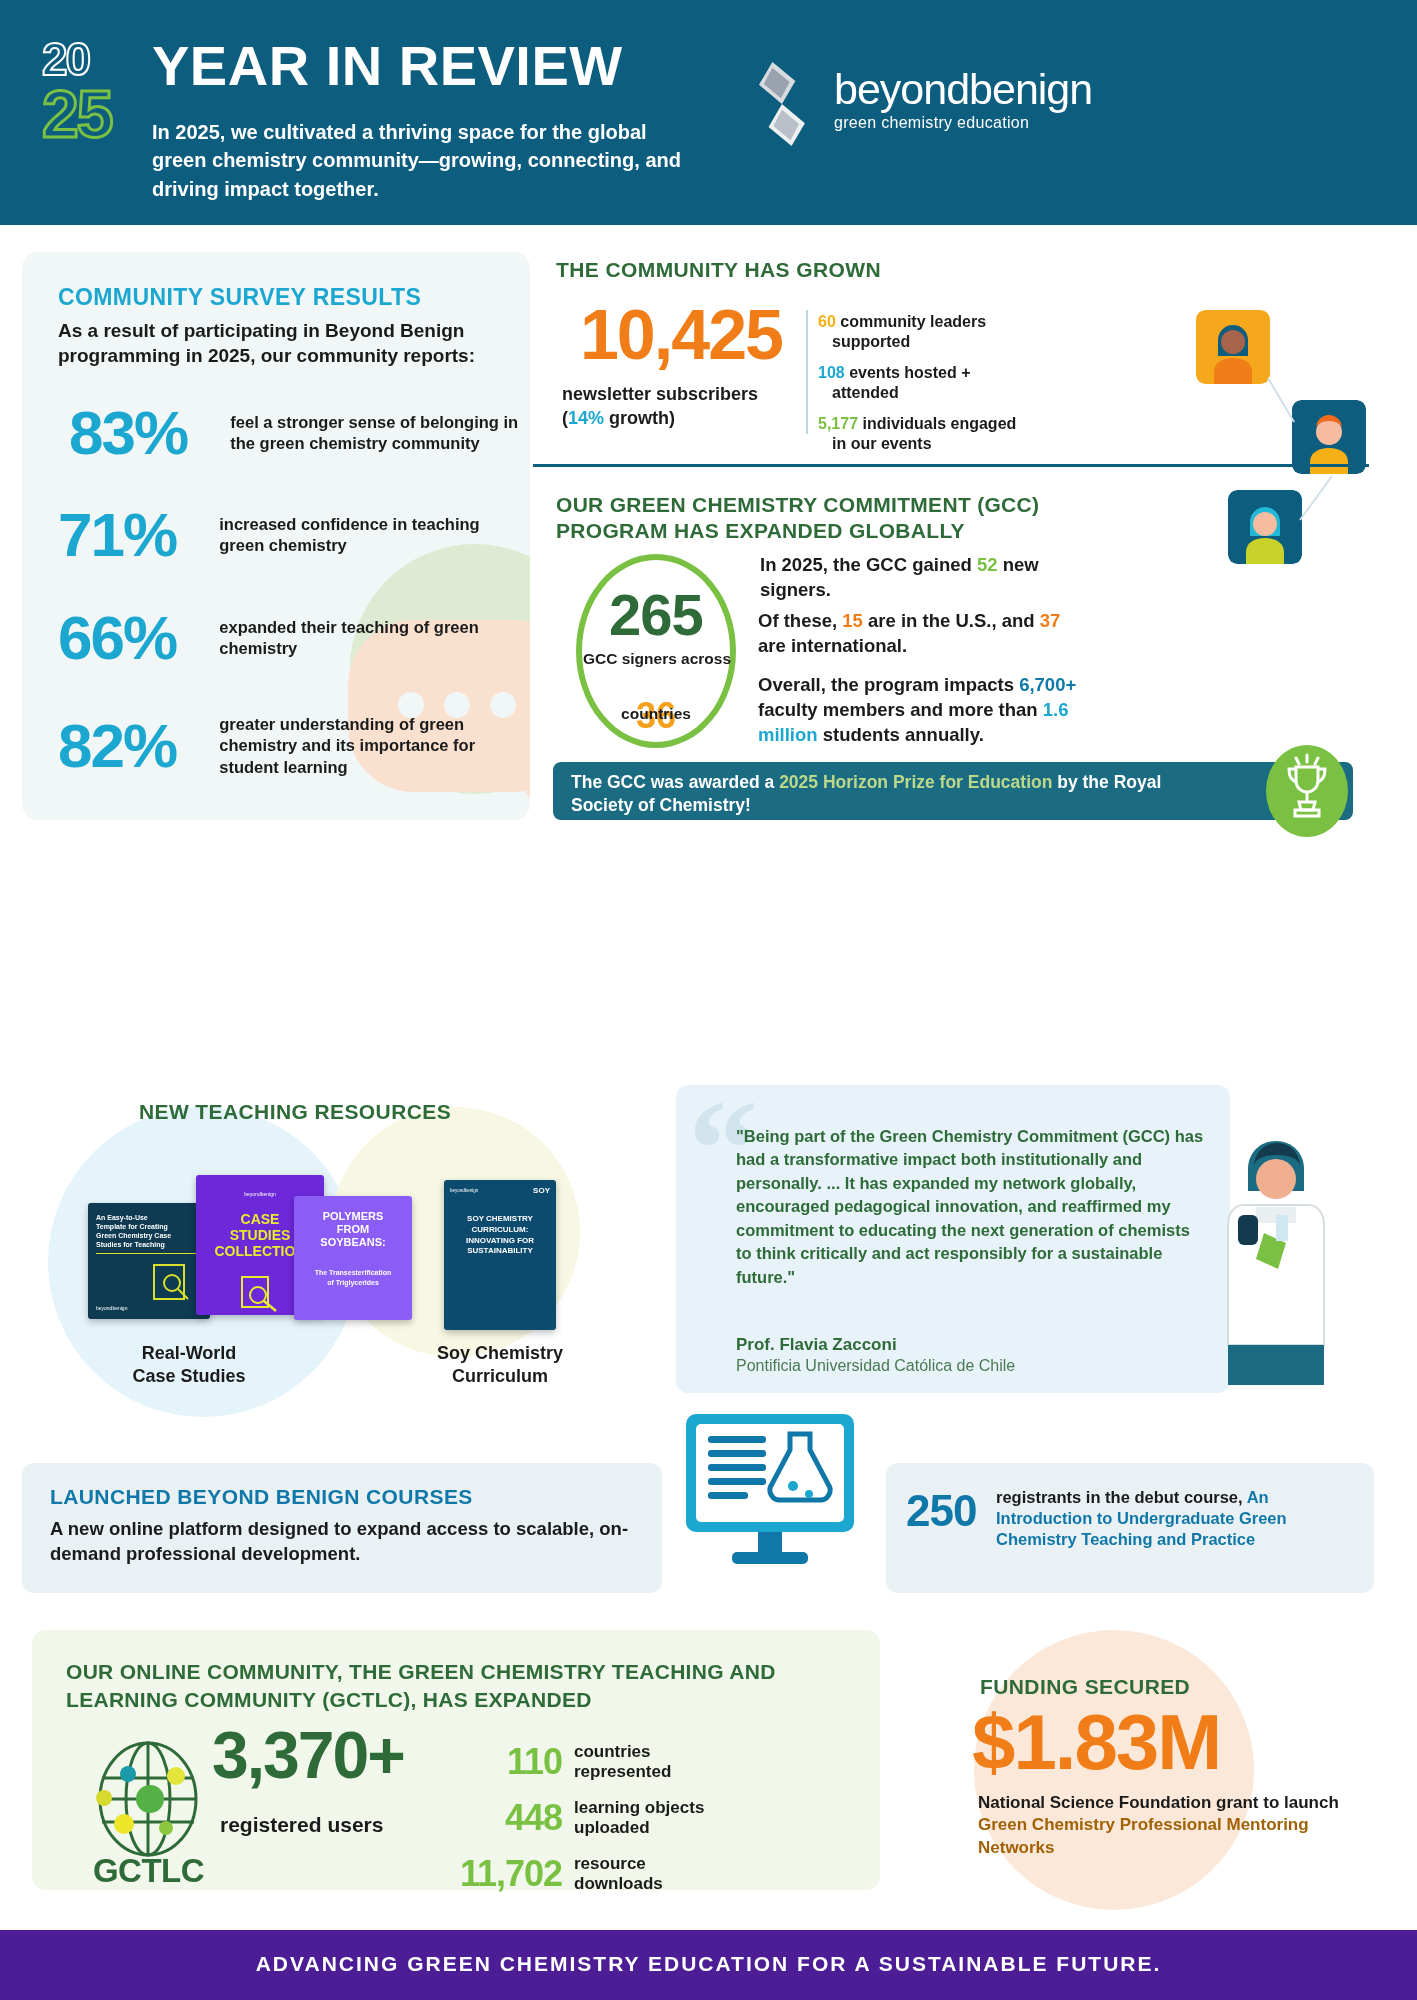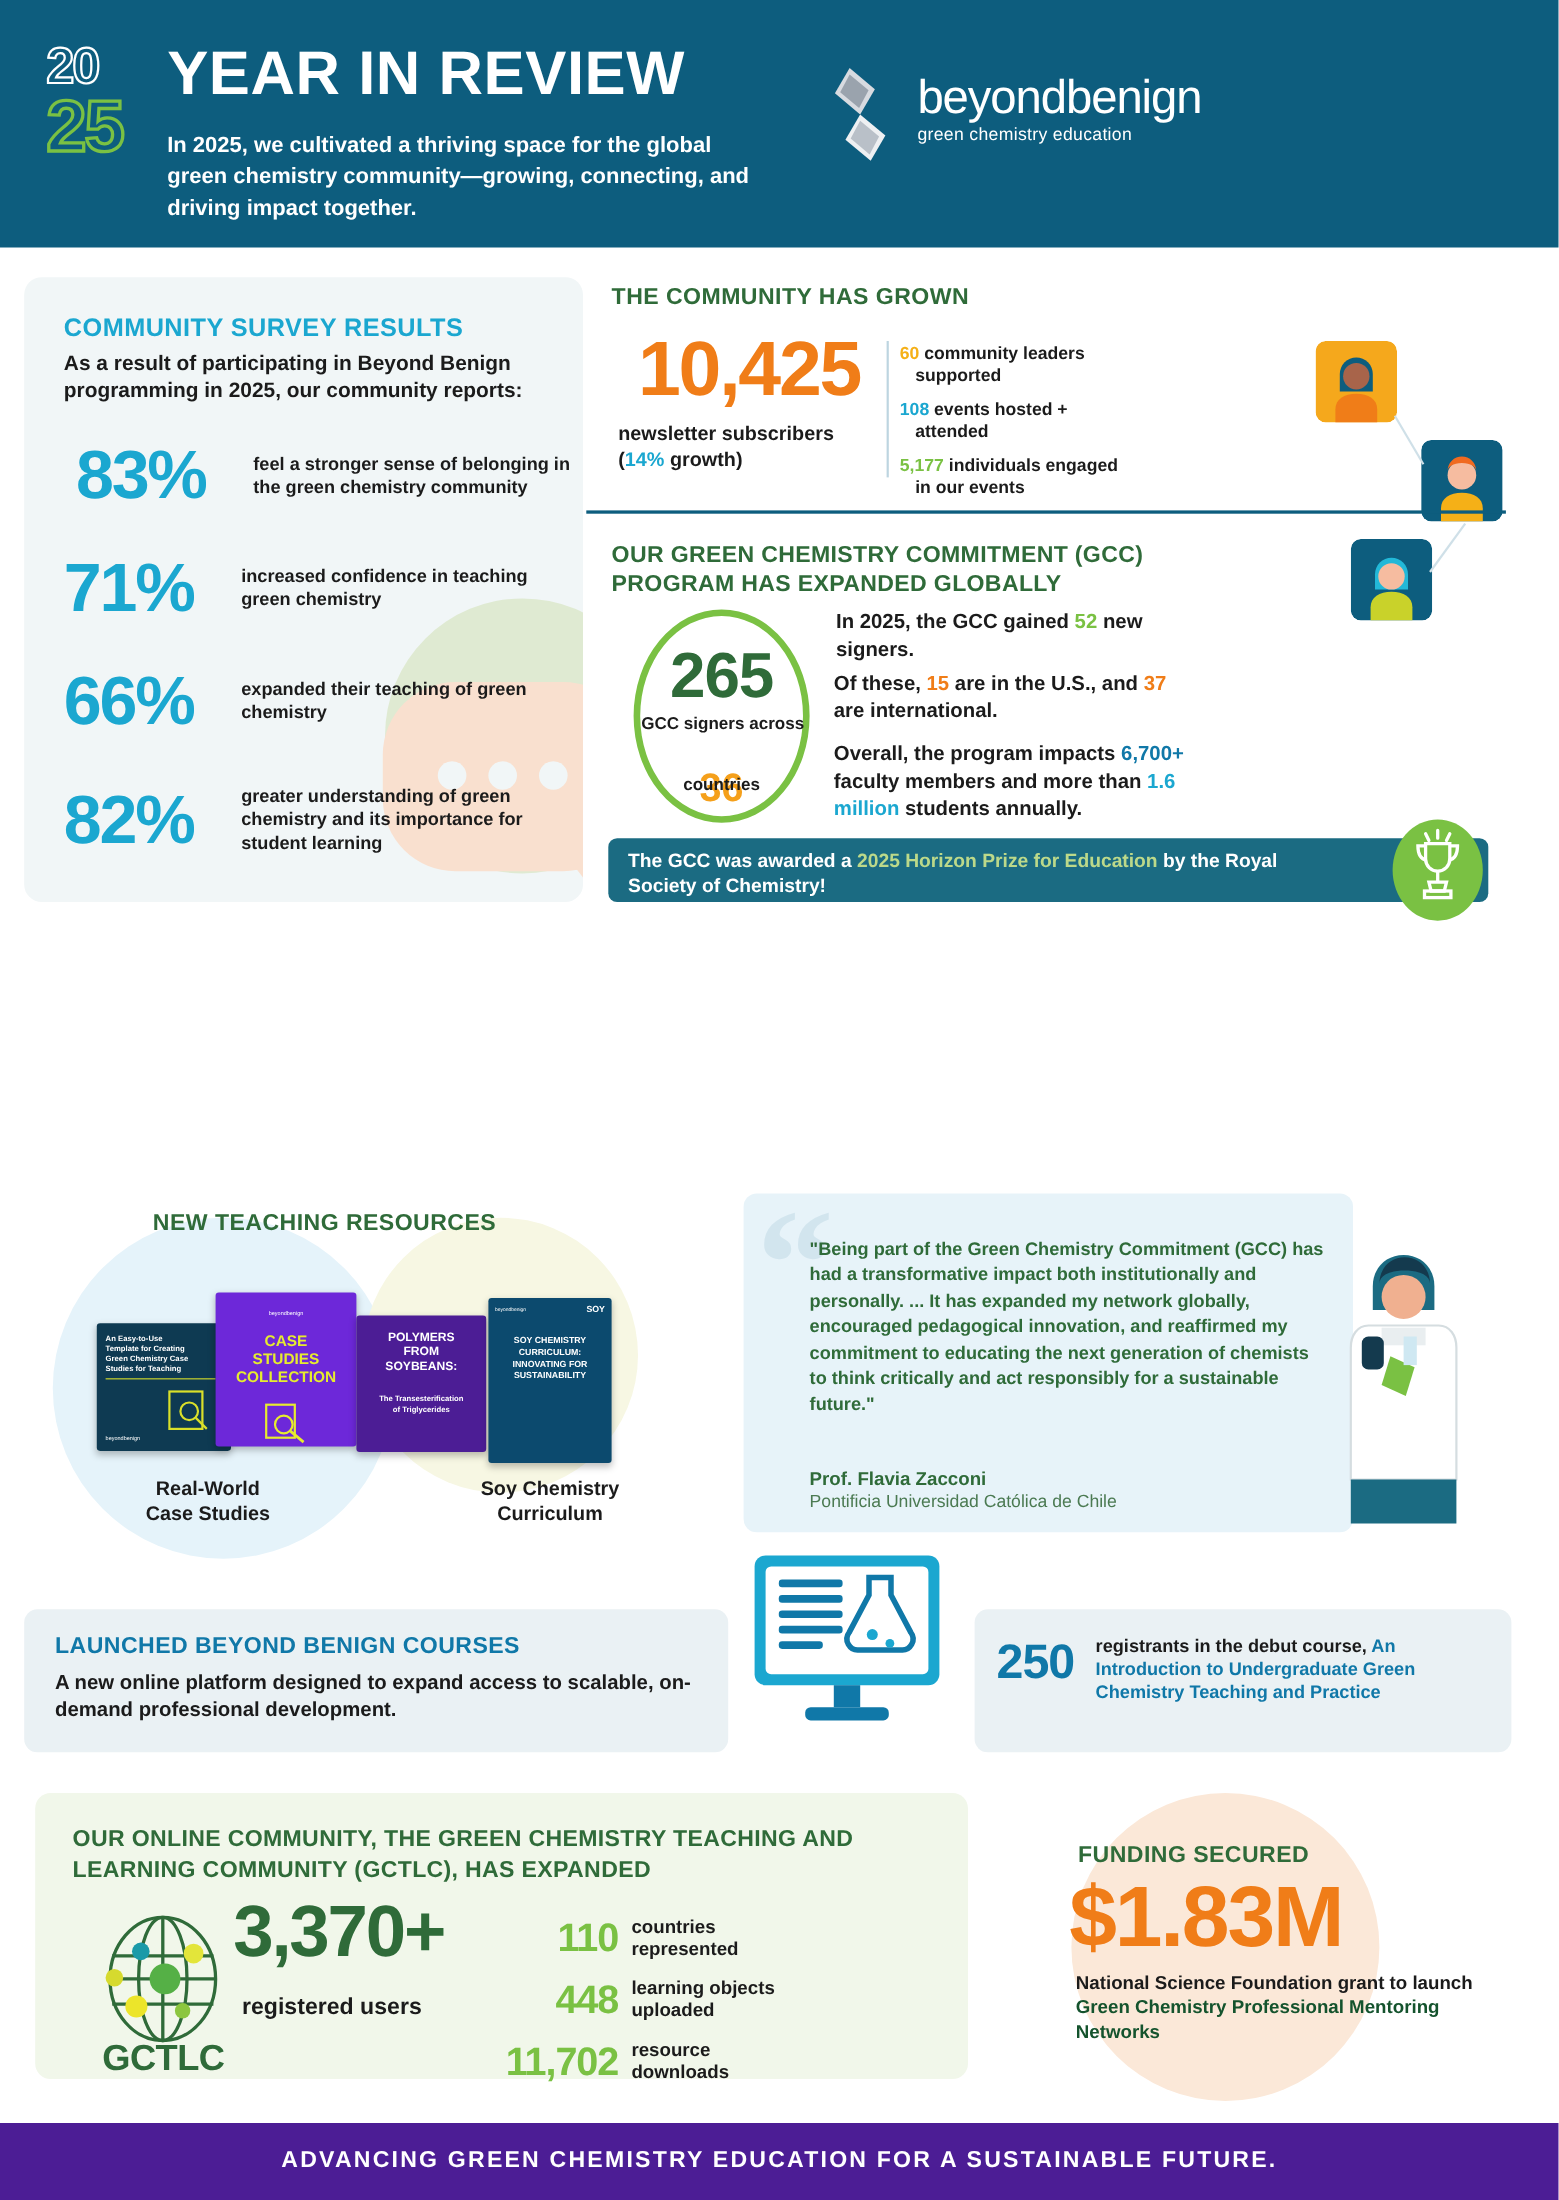--- a/index.html
+++ b/index.html
@@ -266,21 +266,21 @@
     font-size:21px; font-weight:800; color:#2f6b39; letter-spacing:0.4px;
   }
   .fund-amt {
     position:absolute; left:972px; top:1700px; width:400px;
     font-size:78px; font-weight:800; color:#f07d18; line-height:1.1; letter-spacing:-2px;
   }
   .fund-sub {
     position:absolute; left:978px; top:1792px; width:400px;
     font-size:17px; font-weight:800; color:#1b1b1b; line-height:1.32;
   }
-  .fund-sub .hl { color:#14532d; }
+  .fund-sub .hl { color:#a16207; }
 
   
   .footer {
     position:absolute; left:0; top:1930px; width:1417px; height:70px;
     background:#4c1d95;
   }
   .footer-text {
     position:absolute; width:1417px; top:22px; text-align:center;
     font-size:21px; font-weight:800; color:#ffffff; letter-spacing:2px;
   }
@@ -445,21 +445,21 @@
     <div>STUDIES</div>
     <div>COLLECTION</div>
   </div>
   <svg style="position:absolute;left:42px;top:100px;width:44px;height:40px;" viewBox="0 0 44 40">
     <rect x="4" y="2" width="26" height="30" fill="none" stroke="#e6ec2e" stroke-width="2"></rect>
     <circle cx="20" cy="20" r="8" fill="none" stroke="#e6ec2e" stroke-width="2"></circle>
     <line x1="26" y1="26" x2="38" y2="36" stroke="#e6ec2e" stroke-width="2.5"></line>
   </svg>
 </div>
 
-<div class="bookcard" style="left:324px;top:1196px;width:118px;height:124px;background:#4c1d95;padding-left:48px;">
+<div class="bookcard" style="left:294px;top:1196px;width:118px;height:124px;background:#8b5cf6;padding-left:48px;">
   <div style="position:absolute;left:0;right:0;top:14px;text-align:center;font-size:11px;font-weight:800;color:#ffffff;line-height:1.18;">
     <div>POLYMERS</div>
     <div>FROM</div>
     <div>SOYBEANS:</div>
   </div>
   <div style="position:absolute;left:0;right:0;top:72px;text-align:center;font-size:7px;font-weight:700;color:#ffffff;line-height:1.4;">
     <div>The Transesterification</div>
     <div>of Triglycerides</div>
   </div>
 </div>

